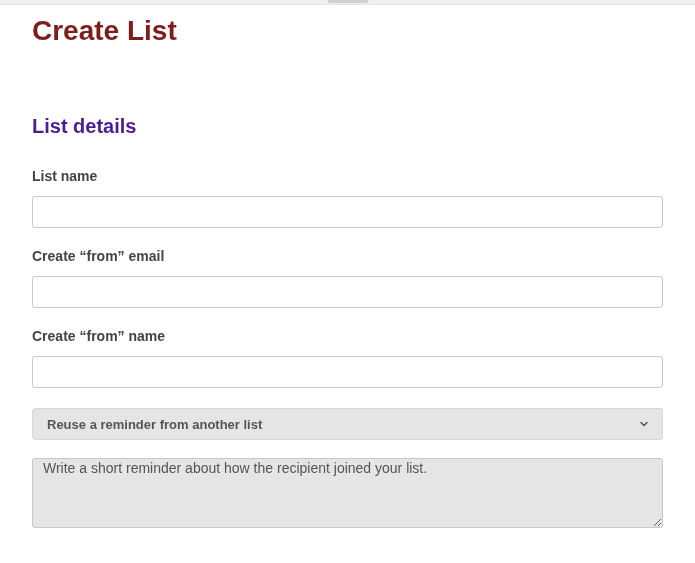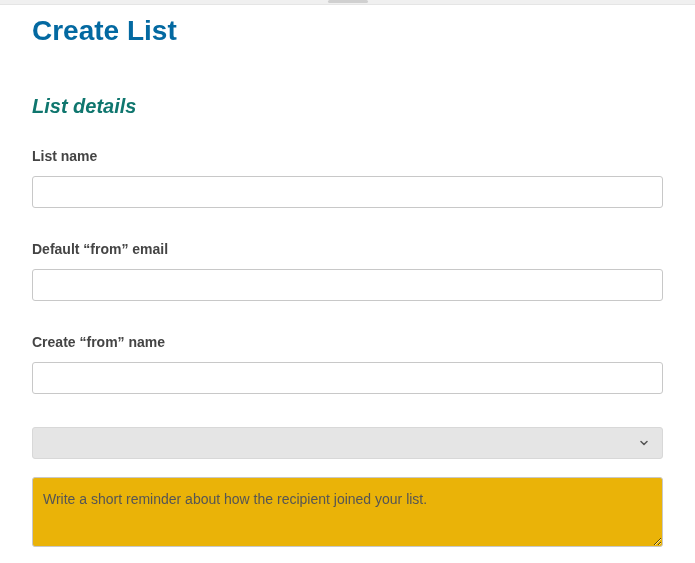--- a/index.html
+++ b/index.html
@@ -30,32 +30,31 @@
       height: 3px;
       background: #d0d0d0;
       border-radius: 2px;
     }
     .container {
       padding: 10px 32px 0 32px;
     }
     .page-title {
       font-size: 28px;
       font-weight: 700;
-      color: #0369a1;
-      margin-bottom: 48px;
+      color: #7f1d1d;
+      margin-bottom: 68px;
     }
     .section-title {
       font-size: 20px;
-      font-style: italic;
       font-weight: 700;
-      color: #0f766e;
+      color: #4c1d95;
       margin-bottom: 30px;
     }
     .field {
-      margin-bottom: 33px;
+      margin-bottom: 20px;
     }
     .field-label {
       display: block;
       font-size: 14px;
       font-weight: 700;
       color: #444;
       margin-bottom: 12px;
     }
     .text-input {
       width: 100%;
@@ -93,25 +92,25 @@
       height: 8px;
     }
     .dropdown-chevron svg {
       display: block;
     }
     .textarea {
       width: 100%;
       height: 70px;
       border: 1px solid #c8c8c8;
       border-radius: 3px;
-      padding: 13px 10px;
+      padding: 1px 10px;
       font-size: 14px;
       font-family: inherit;
       color: #333;
-      background: #eab308;
+      background: #e5e5e5;
       resize: both;
     }
     .textarea::placeholder {
       color: #555;
     }
   </style>
 </head>
 <body>
 
 <div class="top-bar">
@@ -123,32 +122,33 @@
   <h1 class="page-title">Create List</h1>
 
   <h2 class="section-title">List details</h2>
 
   <div class="field">
     <label class="field-label">List name</label>
     <input type="text" class="text-input" value="" style="">
   </div>
 
   <div class="field">
-    <label class="field-label">Default “from” email</label>
+    <label class="field-label">Create “from” email</label>
     <input type="text" class="text-input" value="" style="">
   </div>
 
   <div class="field">
     <label class="field-label">Create “from” name</label>
     <input type="text" class="text-input" value="" style="">
   </div>
 
   <div class="field">
 
     <div class="dropdown">
+      <span>Reuse a reminder from another list</span>
       <span class="dropdown-chevron">
         <svg width="8" height="8" viewBox="0 0 8 8">
             <path d="M1 2.5 L4 5.5 L7 2.5" stroke="#555" stroke-width="1.5" fill="none" stroke-linecap="round" stroke-linejoin="round"></path>
           </svg>
       </span>
     </div>
 
     <textarea class="textarea" placeholder="Write a short reminder about how the recipient joined your list." style=""></textarea>
   </div>
 

